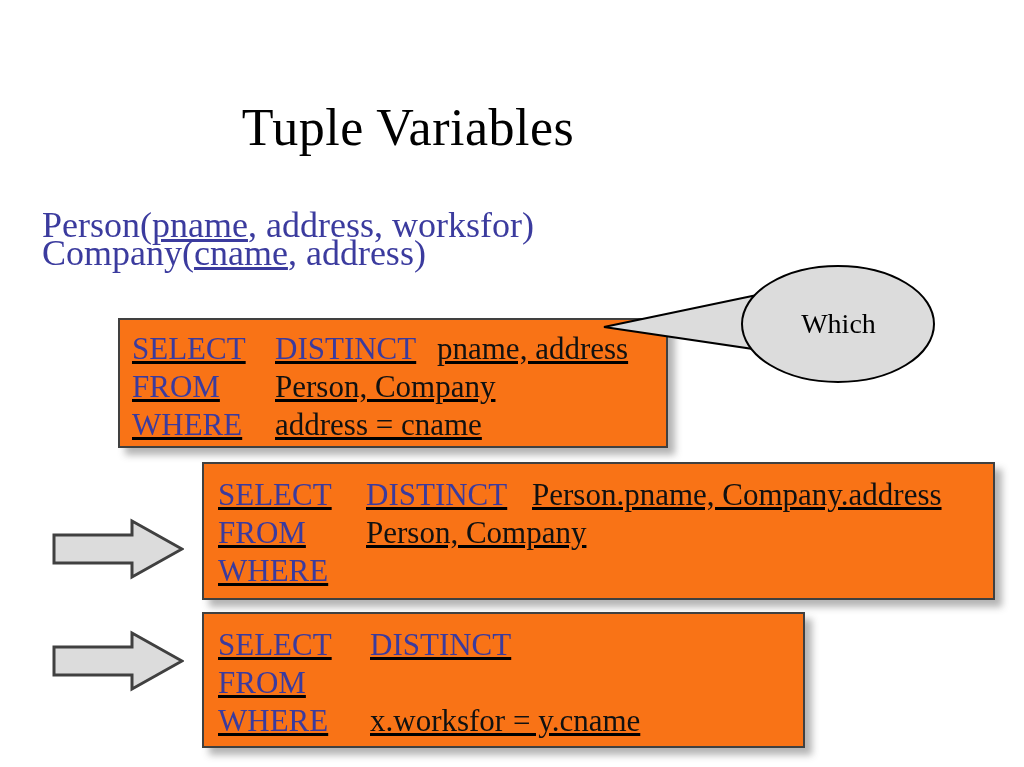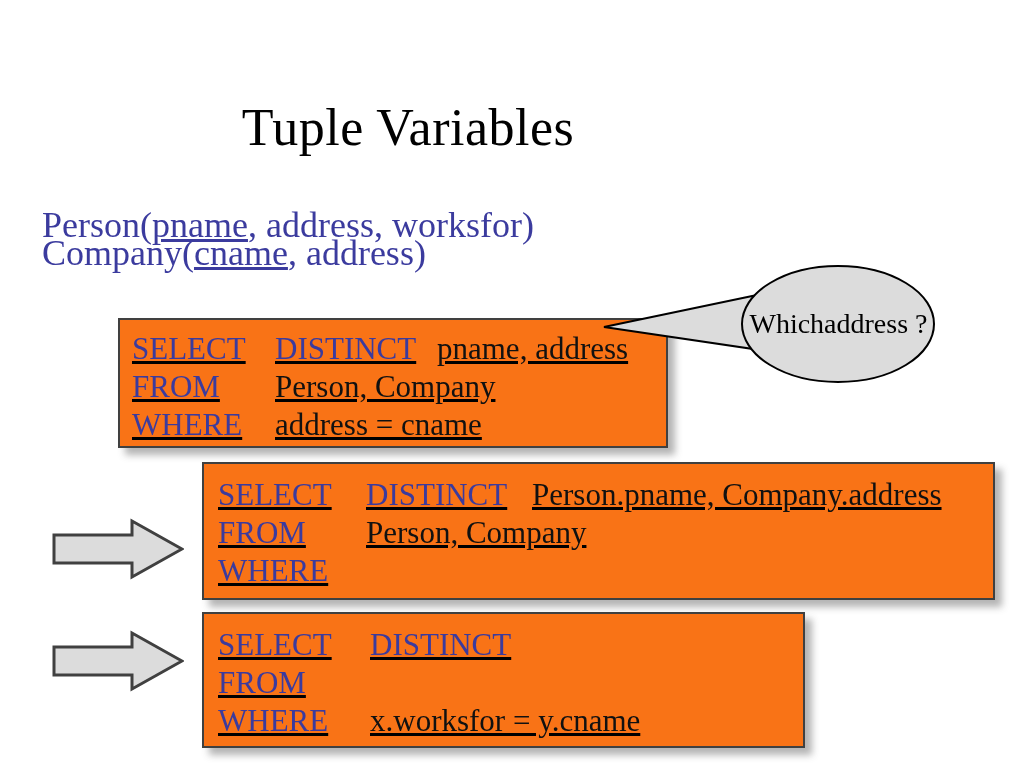--- a/index.html
+++ b/index.html
@@ -207,21 +207,20 @@
     </div>
   </div>
 
   <div class="callout">
     <svg viewBox="0 0 270 118">
       <polygon points="85,30 -68,62 88,85" fill="#dcdcdc" stroke="#000000" stroke-width="2"></polygon>
       <ellipse cx="166" cy="59" rx="96" ry="58" fill="#dcdcdc" stroke="#000000" stroke-width="2"></ellipse>
     </svg>
     <div class="callout-text">
       <span>Which</span>
-      <span>address ?</span>
     </div>
   </div>
 
   <svg class="block-arrow" id="arrow1" viewBox="0 0 132 62">
     <polygon points="2,17 80,17 80,3 130,31 80,59 80,45 2,45" fill="#dcdcdc" stroke="#404040" stroke-width="3" stroke-linejoin="miter"></polygon>
   </svg>
 
   <svg class="block-arrow" id="arrow2" viewBox="0 0 132 62">
     <polygon points="2,17 80,17 80,3 130,31 80,59 80,45 2,45" fill="#dcdcdc" stroke="#404040" stroke-width="3" stroke-linejoin="miter"></polygon>
   </svg>

